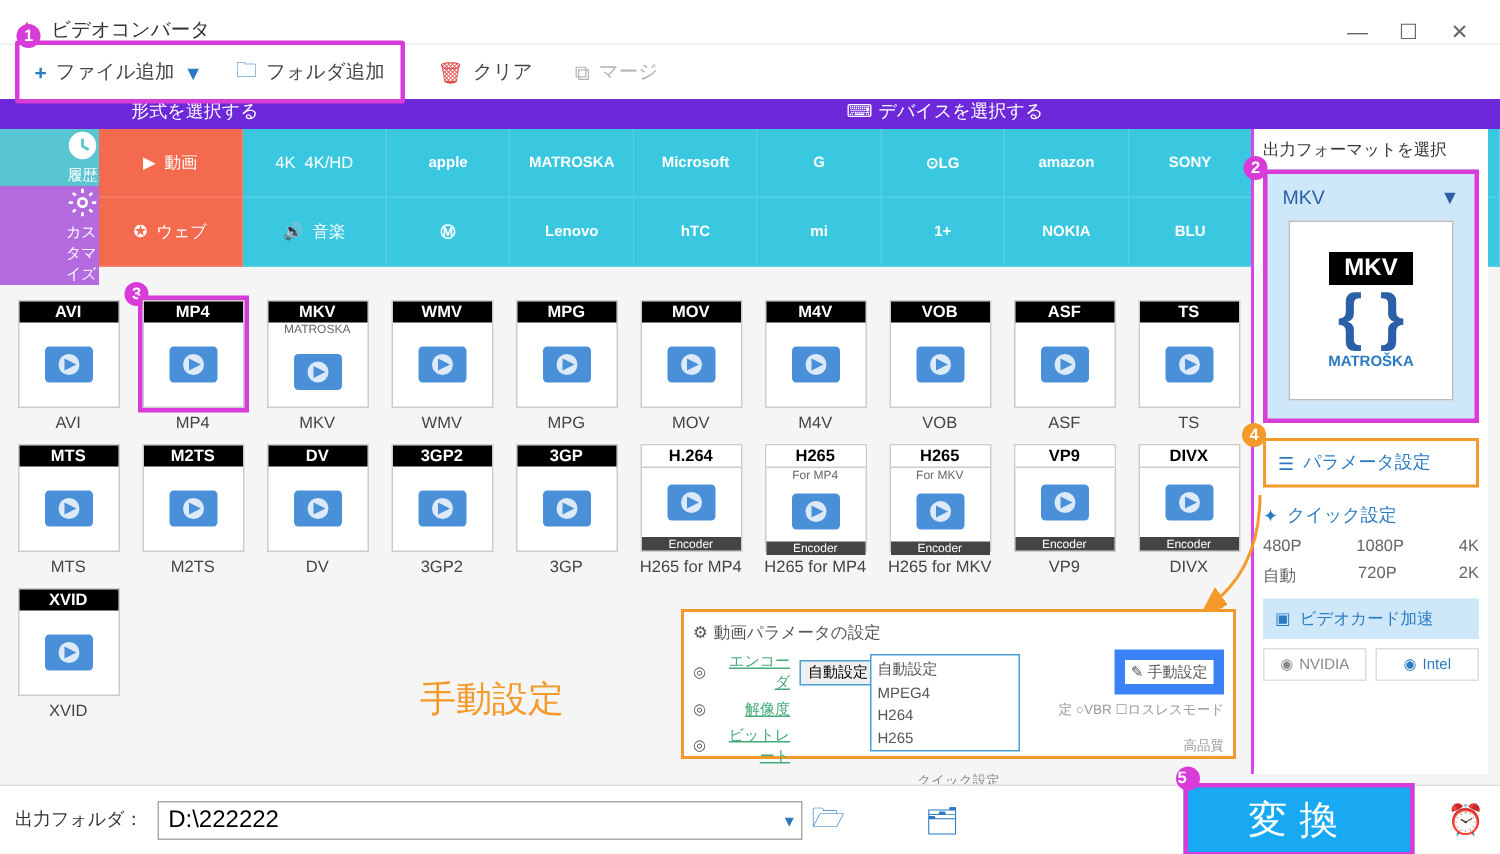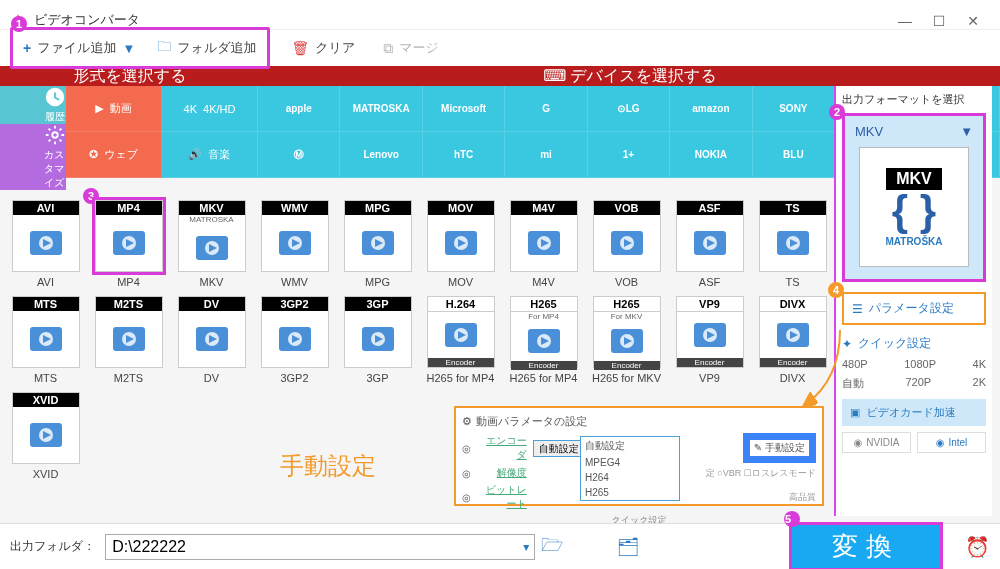--- a/index.html
+++ b/index.html
@@ -9,21 +9,21 @@
 .title-bar .logo { width: 16px; height: 16px; margin-right: 8px; }
 .title-bar .title { flex: 1; font-size: 13px; color: #333; }
 .title-bar .win-btn { width: 34px; text-align: center; font-size: 14px; color: #666; cursor: pointer; }
 
 .toolbar { display: flex; align-items: center; height: 36px; background: #fff; padding: 6px 10px; gap: 16px; }
 .tool-btn { display: flex; align-items: center; gap: 6px; font-size: 13px; color: #444; cursor: pointer; padding: 4px 6px; }
 .tool-btn .ico { font-size: 14px; }
 .annotation-box1 { border: 3px solid #d83bd8; border-radius: 2px; padding: 2px 4px; display: flex; gap: 10px; position: relative; }
 .circle-num { position: absolute; top: -14px; left: -2px; width: 16px; height: 16px; border-radius: 50%; color: #fff; font-size: 11px; display: flex; align-items: center; justify-content: center; font-weight: bold; }
 
-.tabs-bg { background: #b91c1c; display: flex; height: 20px; color: #fff; font-size: 16px; align-items: center; }
+.tabs-bg { background: #6d28d9; display: flex; height: 20px; color: #fff; font-size: 12px; }
 .tabs-bg .tab { flex: 1; text-align: center; }
 .tabs-bg .tab.a { flex: 0 0 260px; }
 
 .category-row { display: flex; height: 92px; background: #3ac7e0; }
 .side-buttons { width: 66px; display: flex; flex-direction: column; }
 .side-btn { flex: 1; display: flex; flex-direction: column; align-items: center; justify-content: flex-start; color: #fff; font-size: 10px; gap: 2px; padding-left: 44px; }
 .side-btn.hist { background: #58c5d2; }
 .side-btn.cust { background: #b46be0; }
 .side-btn svg { width: 22px; height: 22px; }
 

